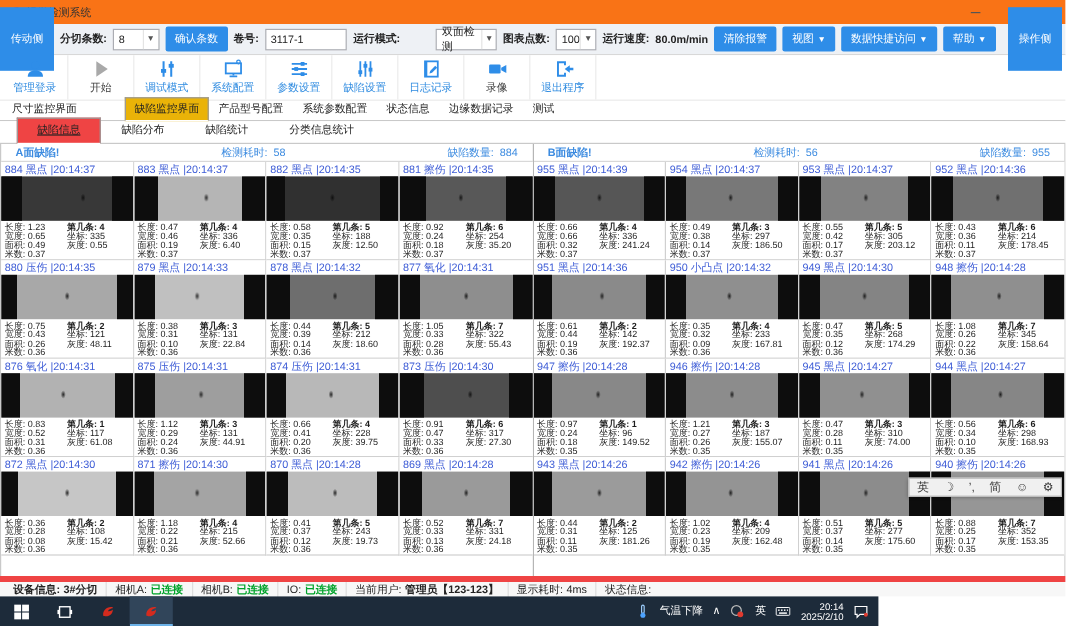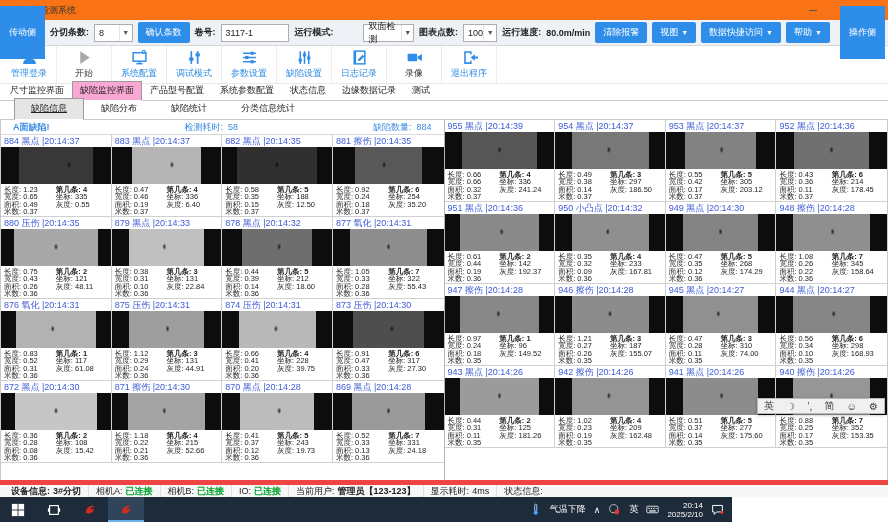--- a/index.html
+++ b/index.html
@@ -30,26 +30,26 @@
   
   .toolbar2 { height:38px; background:#fff; display:flex; align-items:stretch; border-bottom:1px solid #e8e8e8; padding-left:2px; }
   .tb2-item { width:55px; display:flex; flex-direction:column; align-items:center; justify-content:center; gap:1px; border-right:1px solid #ececec; }
   .tb2-icon svg { width:17px; height:17px; display:block; }
   .tb2-label { font-size:9px; color:#2f8be0; white-space:nowrap;text-align:center; }
   .tb2-item.dark .tb2-label { color:#3c3c3c; }
 
   
   .maintabs { height:17px; display:flex; align-items:flex-end; background:#fff; border-bottom:1px solid #c9c9c9; padding-left:2px; }
   .mtab { font-size:9px; padding:2px 7px 3px; color:#222; border:1px solid transparent; margin-bottom:-1px; white-space:nowrap; }
-  .mtab.active { background:#f9a8d4; border:1px solid #9a9a9a; border-bottom-color:#fff; }
+  .mtab.active { background:#eab308; border:1px solid #9a9a9a; border-bottom-color:#fff;margin-left:32px; }
 
   
   .subtabs { height:19px; display:flex; align-items:flex-end; background:#fff; padding-left:14px; border-bottom:1px solid #c9c9c9; }
   .stab { font-size:9px; padding:3px 16px 4px; color:#222; border:1px solid transparent; margin-bottom:-1px; white-space:nowrap; }
-  .stab.active { background:#e5e5e5; border:1px solid #9a9a9a; border-bottom-color:#fff;text-decoration:underline; }
+  .stab.active { background:#ef4444; border:1px solid #9a9a9a; border-bottom-color:#fff;text-decoration:underline; }
 
   
   .panels { display:flex; height:360px; border-left:1px solid #c9c9c9; border-right:1px solid #c9c9c9; background:#fff; }
   .panel { flex:1; display:flex; flex-direction:column; min-width:0; }
   .panel:first-child { border-right:1px solid #b5b5b5; }
   .panel-h { height:15px; display:flex; align-items:center; justify-content:space-between; padding:0 12px; color:#3c8be0; border-bottom:1px solid #d8d8d8; }
   .ph-title { font-weight:bold; }
   .grid { display:grid; grid-template-columns:repeat(4,1fr); grid-auto-rows:82px; }
   .cell { border-right:1px solid #d0d0d0; border-bottom:1px solid #d0d0d0; display:flex; flex-direction:column; overflow:hidden; background:#fff; }
   .cell:nth-child(4n) { border-right:none; }
@@ -145,40 +145,40 @@
       <span class="tb2-icon">
         <svg viewBox="0 0 16 16">
           <path d="M4 2l9 6-9 6z" fill="#a9a9a9"></path>
         </svg>
       </span>
       <span class="tb2-label">开始</span>
     </div>
     <div class="tb2-item">
       <span class="tb2-icon">
         <svg viewBox="0 0 16 16">
-          <rect x="2" y="3.5" width="12" height="8" fill="none" stroke="#2e8de8" stroke-width="1.4"></rect>
-          <line x1="8" y1="11.5" x2="8" y2="13" stroke="#2e8de8" stroke-width="1.4"></line>
-          <line x1="5" y1="13.8" x2="11" y2="13.8" stroke="#2e8de8" stroke-width="1.4"></line>
-          <circle cx="12" cy="2.5" r="1.4" fill="none" stroke="#2e8de8"></circle>
-        </svg>
-      </span>
-      <span class="tb2-label">系统配置</span>
-    </div>
-    <div class="tb2-item">
-      <span class="tb2-icon">
-        <svg viewBox="0 0 16 16">
           <g stroke="#2e8de8" stroke-width="1.6">
             <line x1="5" y1="2" x2="5" y2="14"></line>
             <line x1="11" y1="2" x2="11" y2="14"></line>
           </g>
           <rect x="3" y="8" width="4" height="3" fill="#2e8de8"></rect>
           <rect x="9" y="4" width="4" height="3" fill="#2e8de8"></rect>
         </svg>
       </span>
       <span class="tb2-label">调试模式</span>
+    </div>
+    <div class="tb2-item">
+      <span class="tb2-icon">
+        <svg viewBox="0 0 16 16">
+          <rect x="2" y="3.5" width="12" height="8" fill="none" stroke="#2e8de8" stroke-width="1.4"></rect>
+          <line x1="8" y1="11.5" x2="8" y2="13" stroke="#2e8de8" stroke-width="1.4"></line>
+          <line x1="5" y1="13.8" x2="11" y2="13.8" stroke="#2e8de8" stroke-width="1.4"></line>
+          <circle cx="12" cy="2.5" r="1.4" fill="none" stroke="#2e8de8"></circle>
+        </svg>
+      </span>
+      <span class="tb2-label">系统配置</span>
     </div>
     <div class="tb2-item">
       <span class="tb2-icon">
         <svg viewBox="0 0 16 16">
           <g stroke="#2e8de8" stroke-width="1.4">
             <line x1="2" y1="4" x2="14" y2="4"></line>
             <line x1="2" y1="8" x2="14" y2="8"></line>
             <line x1="2" y1="12" x2="14" y2="12"></line>
           </g>
           <rect x="9" y="2.5" width="3" height="3" fill="#2e8de8"></rect>
@@ -526,20 +526,25 @@
             <div class="dcol">
               <div class="b1">第几条: 7</div>
               <div>坐标: 331</div>
               <div>灰度: 24.18</div>
             </div>
           </div>
         </div>
       </div>
   </div>
   <div class="panel">
+    <div class="panel-h">
+      <span class="ph-title">B面缺陷!</span>
+      <span><span>检测耗时:</span>&nbsp;&nbsp;<span>56</span></span>
+      <span><span>缺陷数量:</span>&nbsp;&nbsp;<span>955</span></span>
+    </div>
     <div class="grid">
         <div class="cell">
           <div class="cell-h">955 黑点 |20:14:39</div>
           <div class="cell-img" style="background-image: radial-gradient(3px 5px at 50% 48%, rgba(10, 10, 10, 0.85), rgba(10, 10, 10, 0) 70%), linear-gradient(90deg, rgb(13, 13, 13) 0px, rgb(13, 13, 13) 16%, rgba(0, 0, 0, 0) 16%, rgba(0, 0, 0, 0) 84%, rgb(13, 13, 13) 84%); background-color: rgb(86, 86, 86);"></div>
           <div class="cell-d">
             <div class="dcol">
               <div>长度: 0.66</div>
               <div>宽度: 0.66</div>
               <div>面积: 0.32</div>
               <div>米数: 0.37</div>

